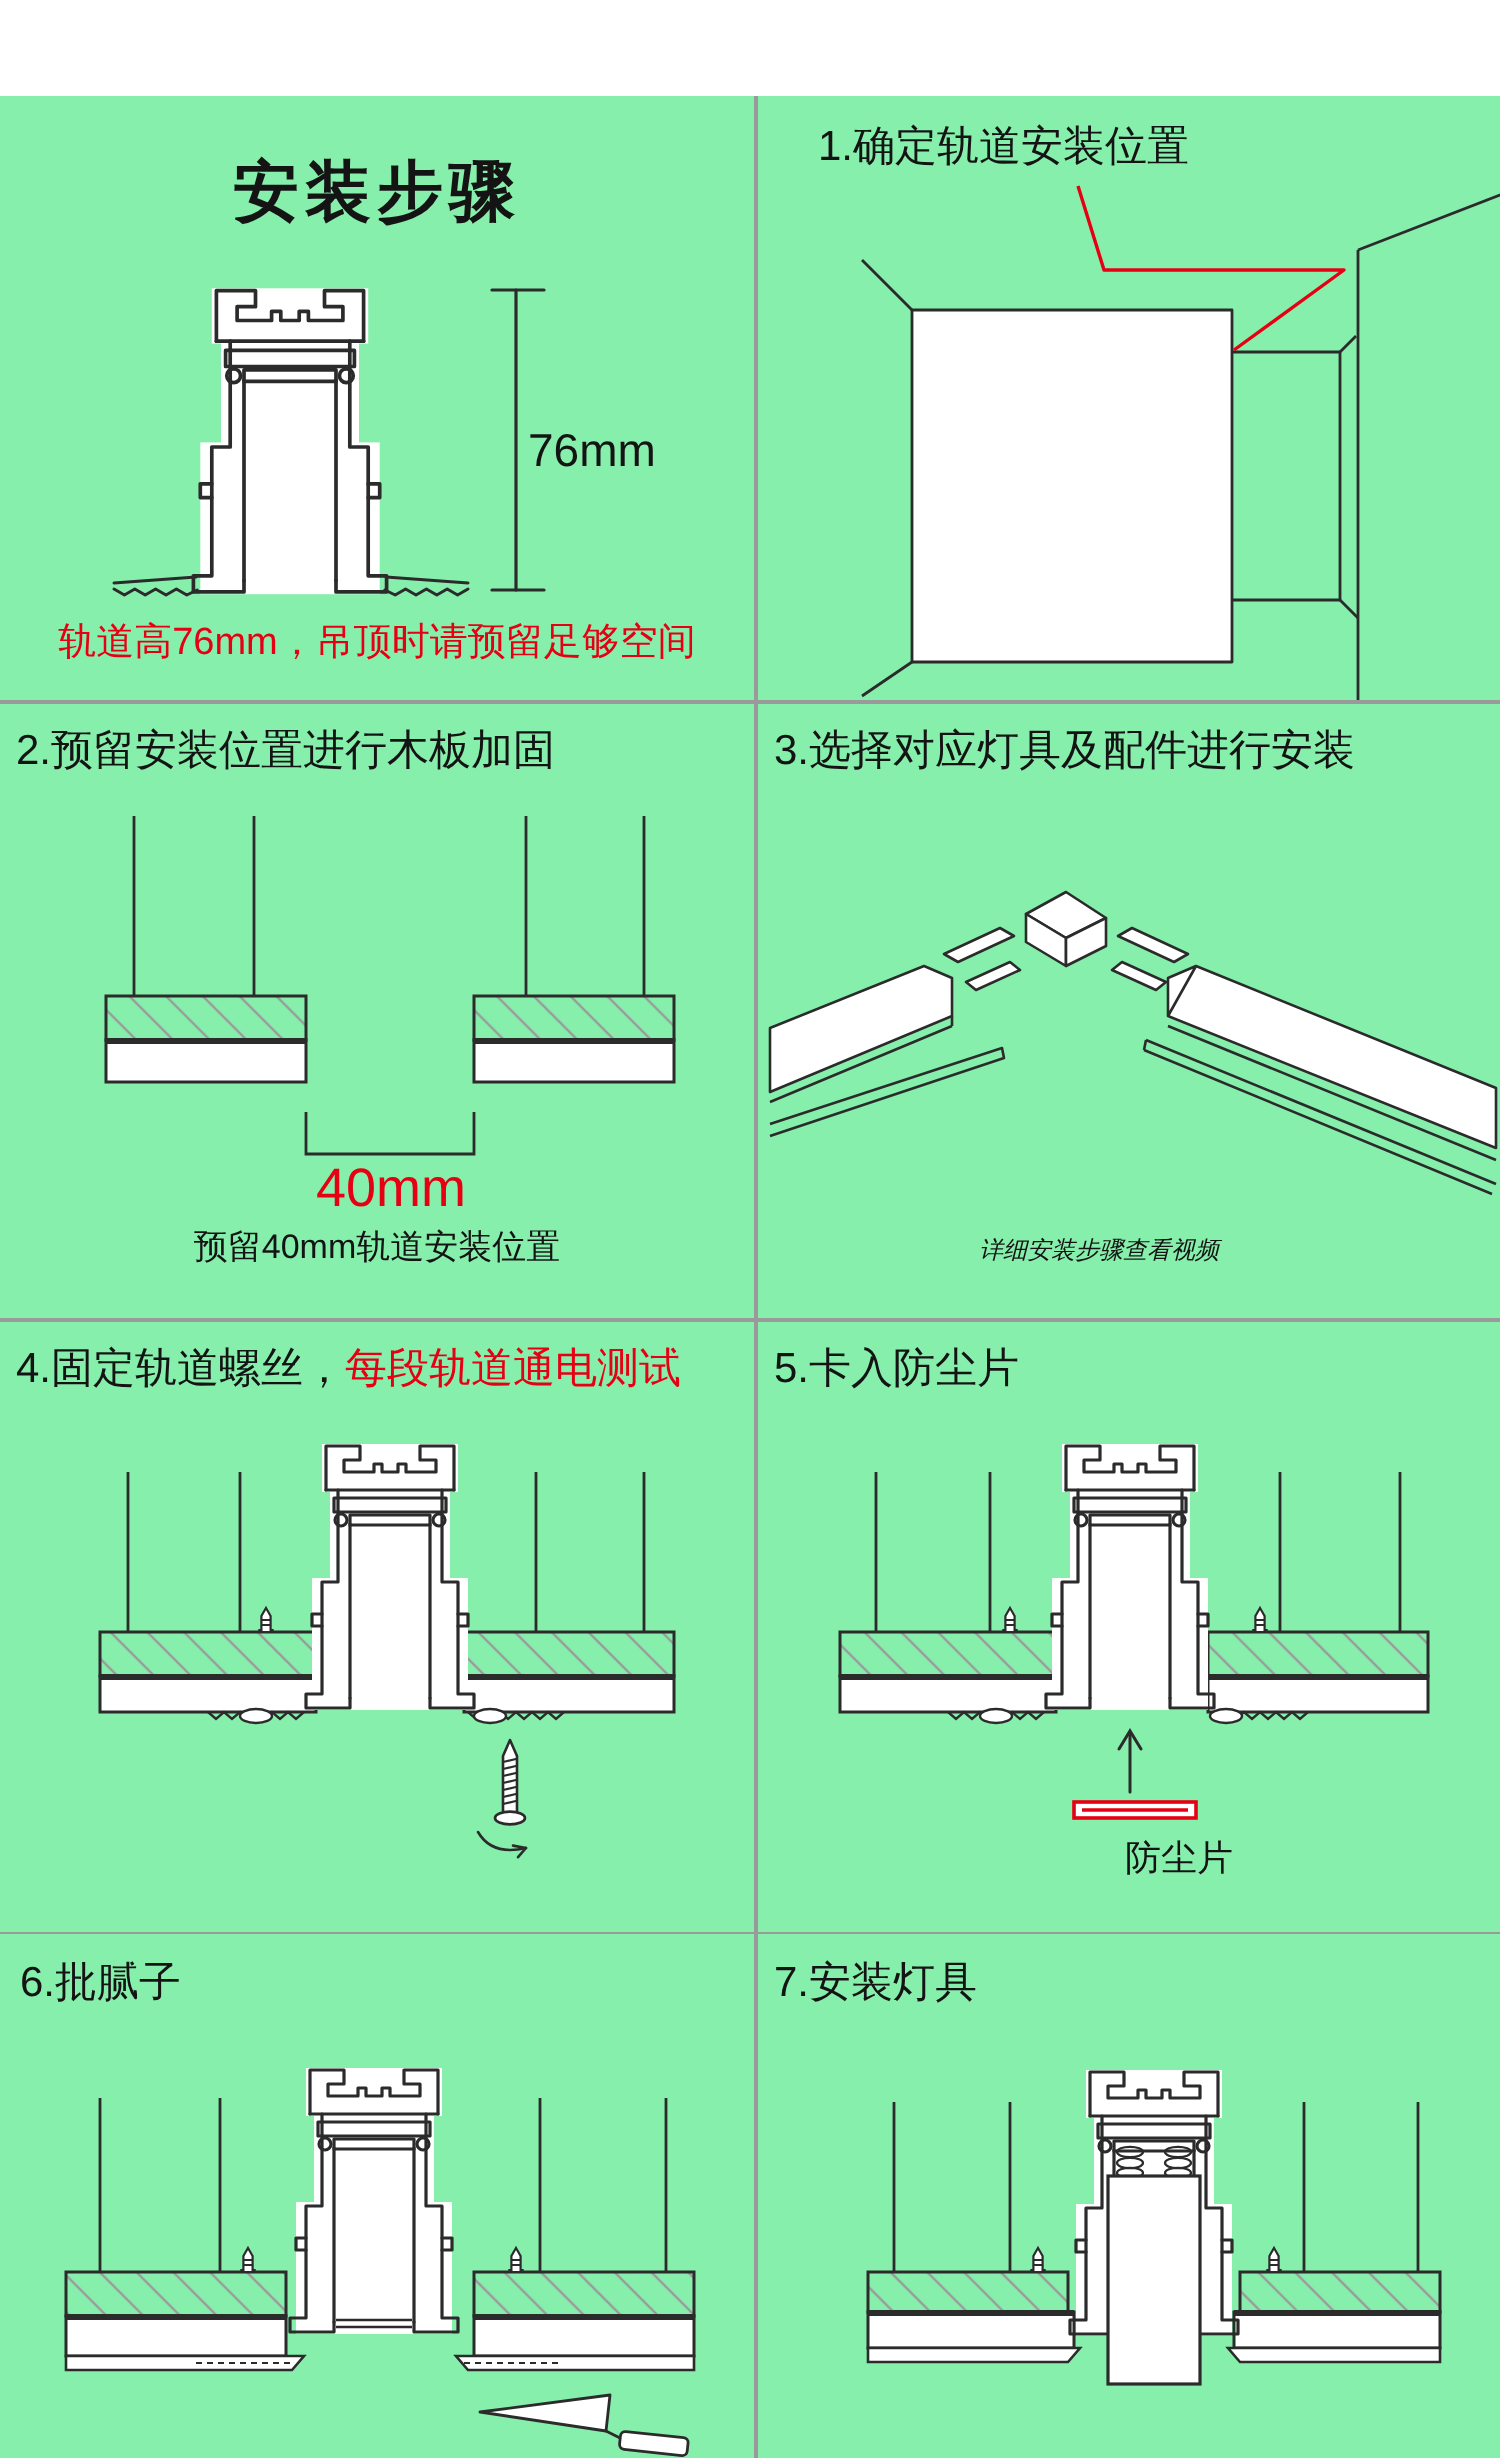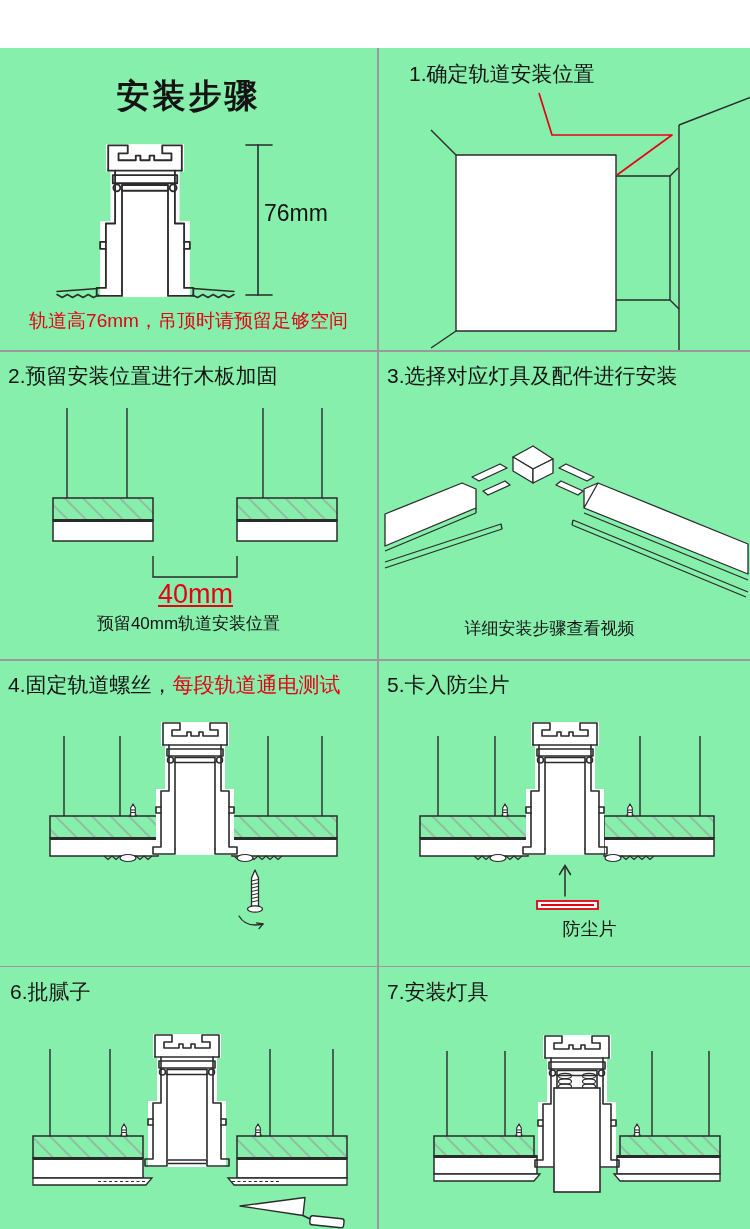--- a/index.html
+++ b/index.html
@@ -14,25 +14,25 @@
   #p0{left:0;top:0;width:377px;height:302px;}
   #p1{left:399px;top:0;width:373px;height:332px;}
   #p2{left:0;top:302px;width:377px;height:309px;}
   #p3{left:377px;top:302px;width:373px;height:309px;}
   #p4{left:0;top:611px;width:377px;height:307px;}
   #p5{left:377px;top:611px;width:373px;height:307px;padding-left:34px;}
   #p6{left:0;top:918px;width:377px;height:386px;}
   #p7{left:377px;top:918px;width:373px;height:311px;}
   
   #p0 .title{top:26px;font-size:33px;font-weight:600;letter-spacing:3px;}
-  #p0 .dim76{position:absolute;left:264px;top:152px;font-size:23px;}
+  #p0 .dim76{position:absolute;left:264px;top:164px;font-size:23px;}
   #p0 .note{top:260px;font-size:19px;}
-  #p2 .dim40{top:229px;font-size:27px;transform:translateX(7px);text-decoration:underline;}
+  #p2 .dim40{top:229px;font-size:27px;transform:translateX(7px);}
   #p2 .cap{top:262px;font-size:17px;}
-  #p3 .cap{top:267px;font-size:17px;transform:translateX(-14px);}
+  #p3 .cap{top:267px;font-size:12px;transform:translateX(-14px);font-style:italic;}
   #p5 .lbl{top:258px;font-size:18px;transform:translateX(9px);}
   
   .vdiv{position:absolute;left:377px;top:0;width:1.5px;height:1229px;background:#9a9a9a;z-index:5;}
   .hdiv{position:absolute;left:0;width:750px;height:1.5px;background:#9a9a9a;z-index:5;}
 </style>
 </head>
 <body>
 
 <div id="page">
 

